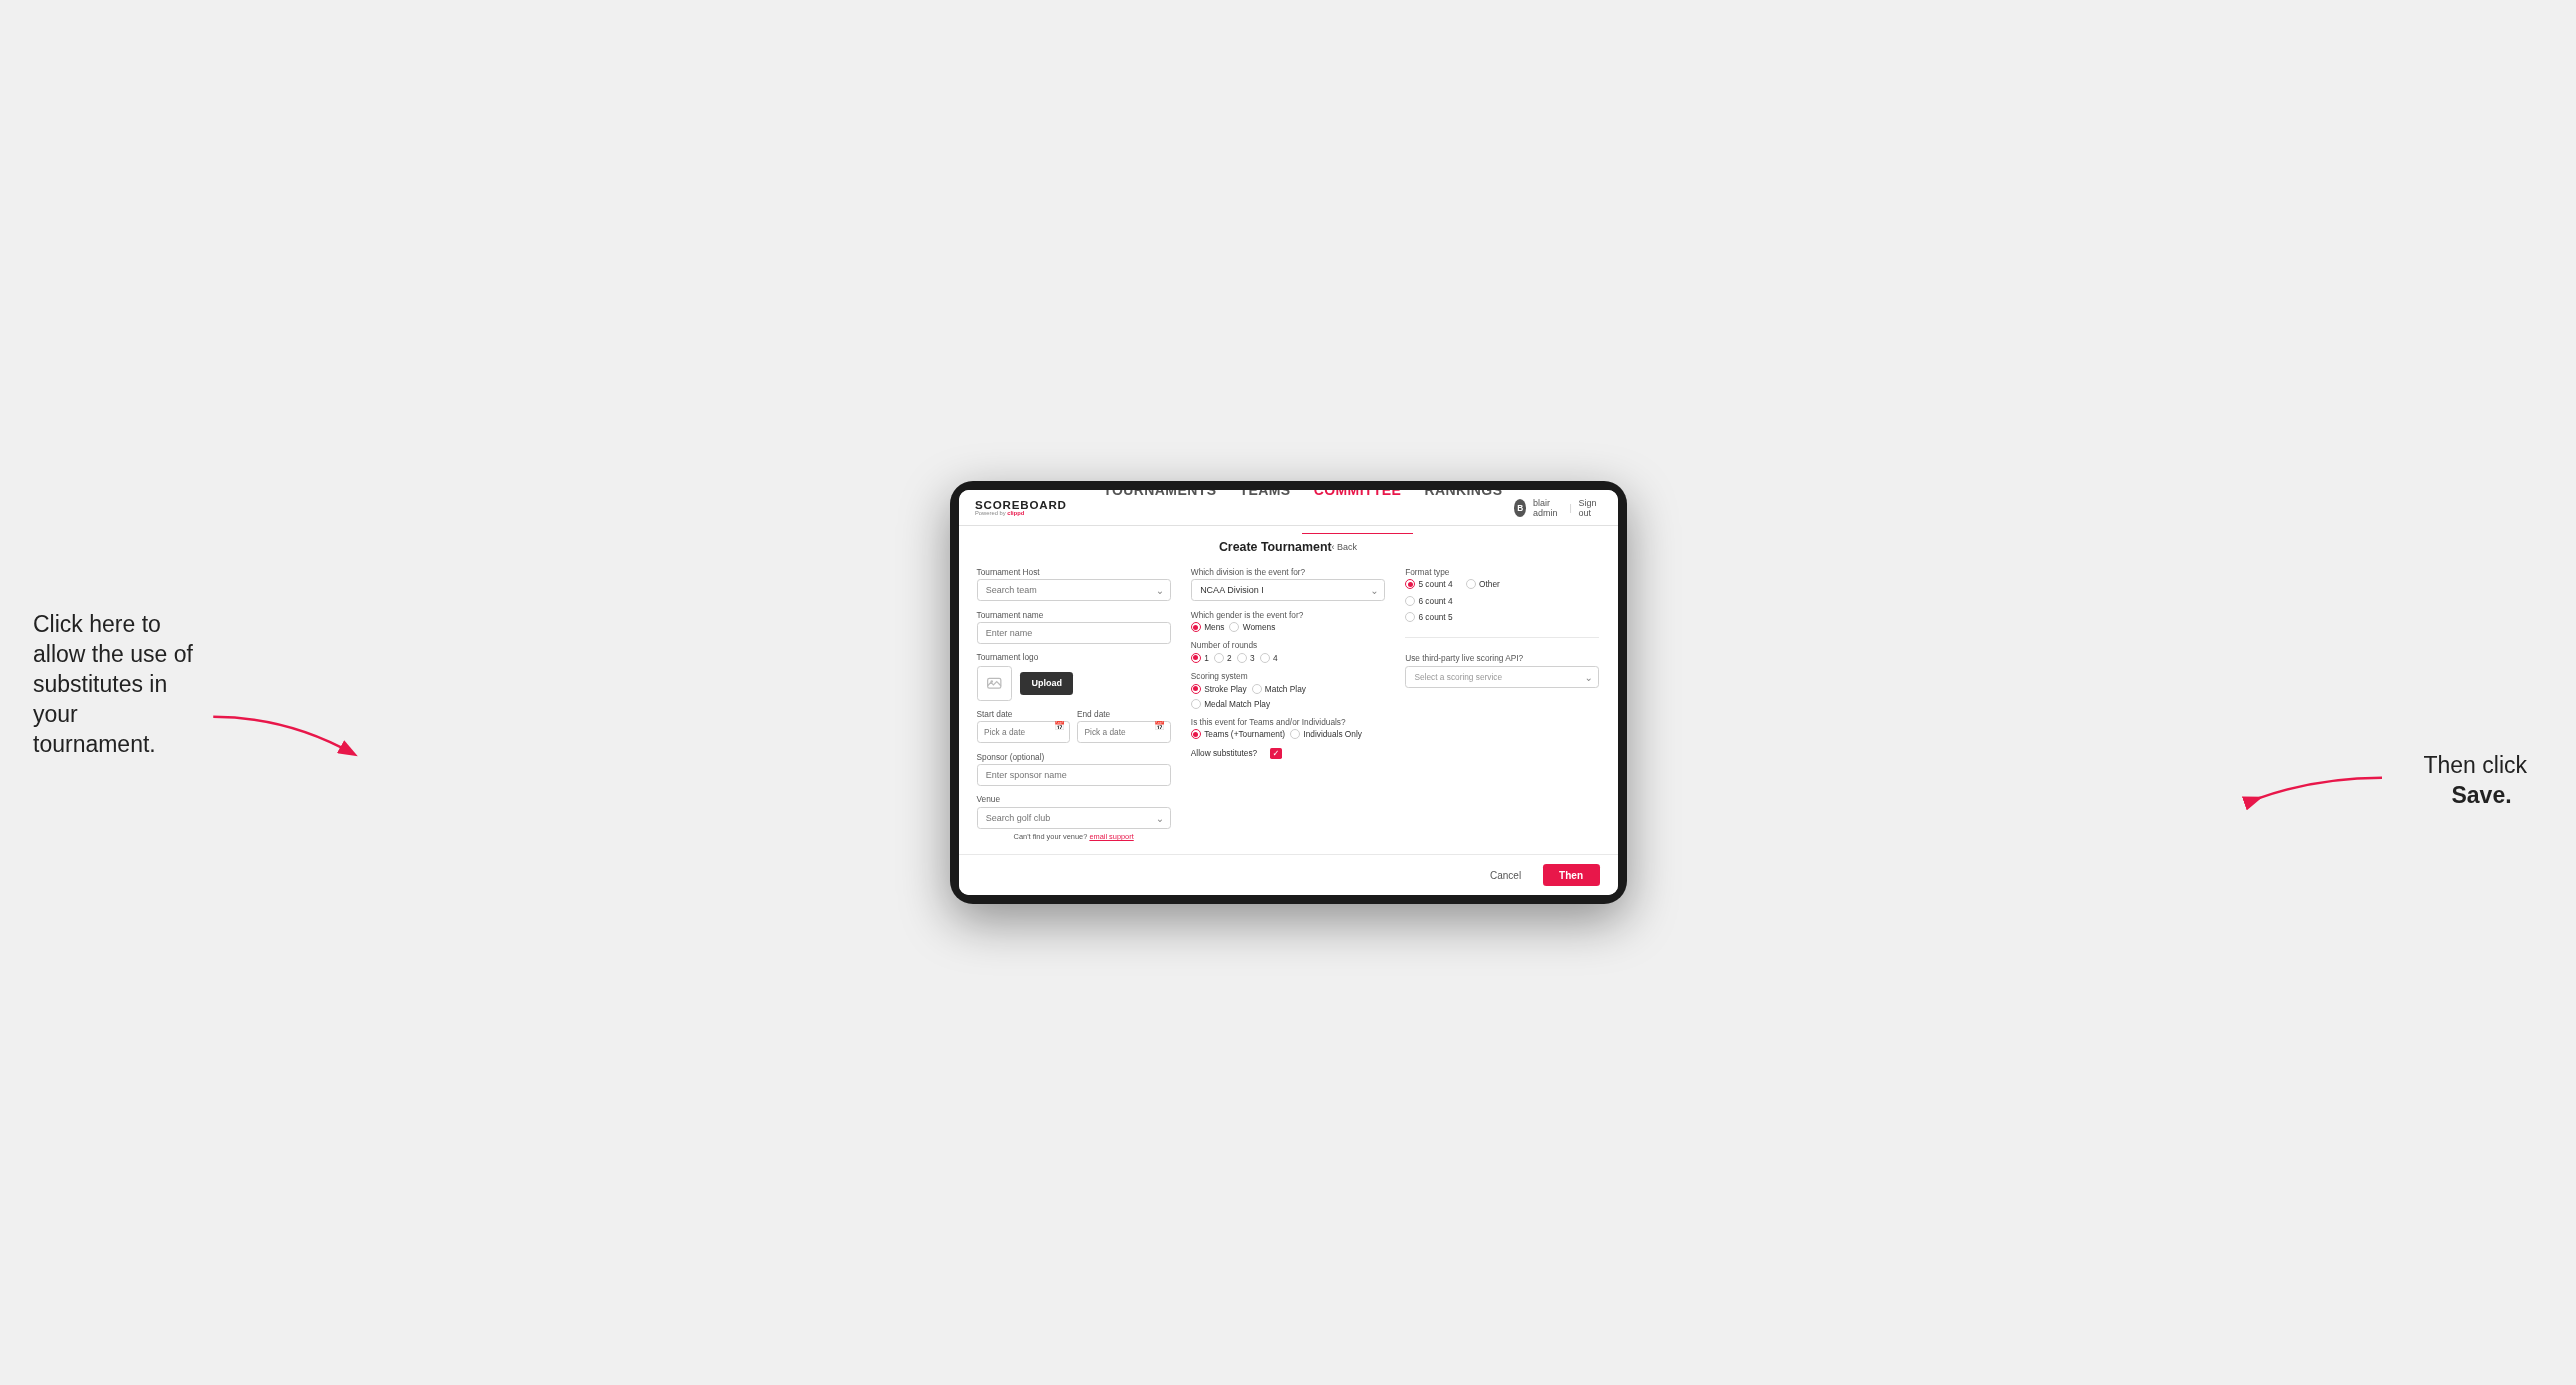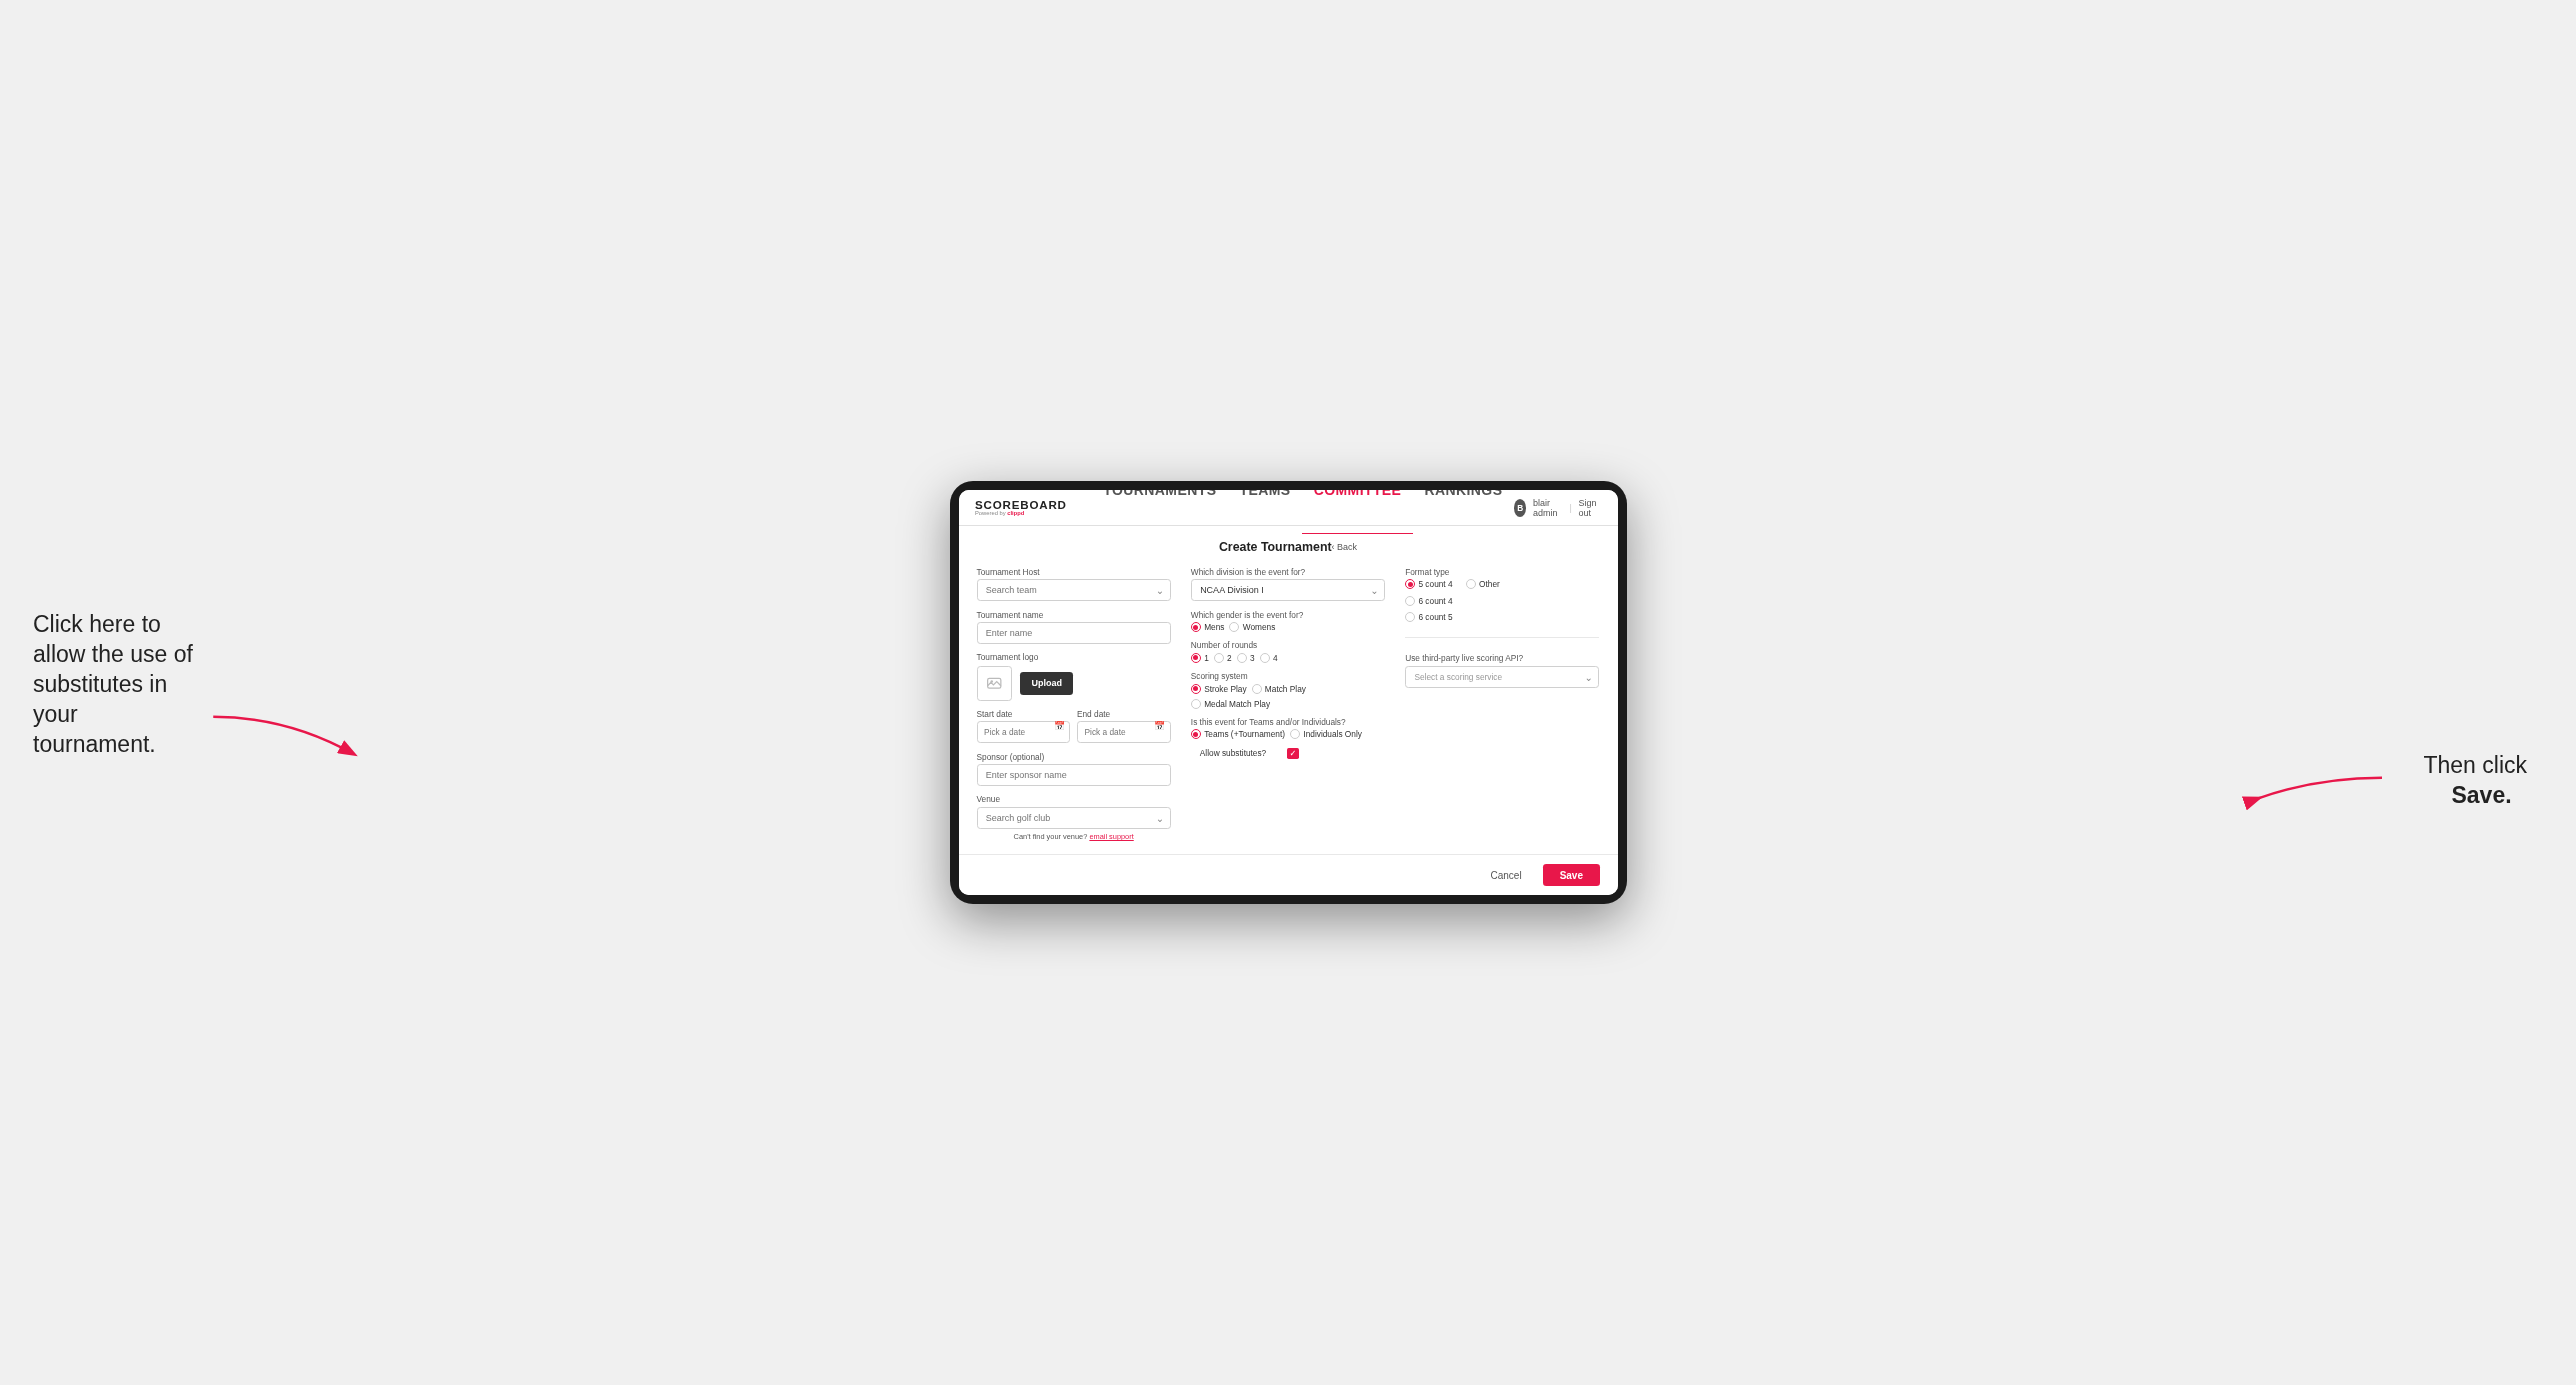--- a/index.html
+++ b/index.html
@@ -329,24 +329,23 @@
       width: 5px;
       height: 5px;
       background: #e8174a;
       border-radius: 50%;
     }
 
     
     .checkbox-row {
       display: flex;
       align-items: center;
-      gap: 21px;
+      gap: 13px;
       font-size: 8.3px;
       color: #333;
-      margin-left: 9px;
     }
 
     .checkbox-box {
       width: 11.6px;
       height: 11.6px;
       background: #e8174a;
       border-radius: 1.7px;
       display: flex;
       align-items: center;
       justify-content: center;
@@ -686,21 +685,21 @@
 
           </div>
         </div>
       </div>
 
       <div class="bottom-bar">
         <button class="cancel-btn">
           <span>Cancel</span>
         </button>
         <button class="save-btn">
-          <span>Save</span>
+          <span>Then</span>
         </button>
       </div>
 
     </div>
   </div>
 
   <svg class="arrow-svg" style="position:absolute; right:161px; bottom:22%; z-index:10; width:132px; height:50px;" viewBox="0 0 160 60" width="132" height="50">
     <defs>
       <marker id="arrowhead-right" markerWidth="8" markerHeight="6" refX="2" refY="3" orient="auto">
         <polygon points="8 0, 0 3, 8 6" fill="#e8174a"></polygon>

